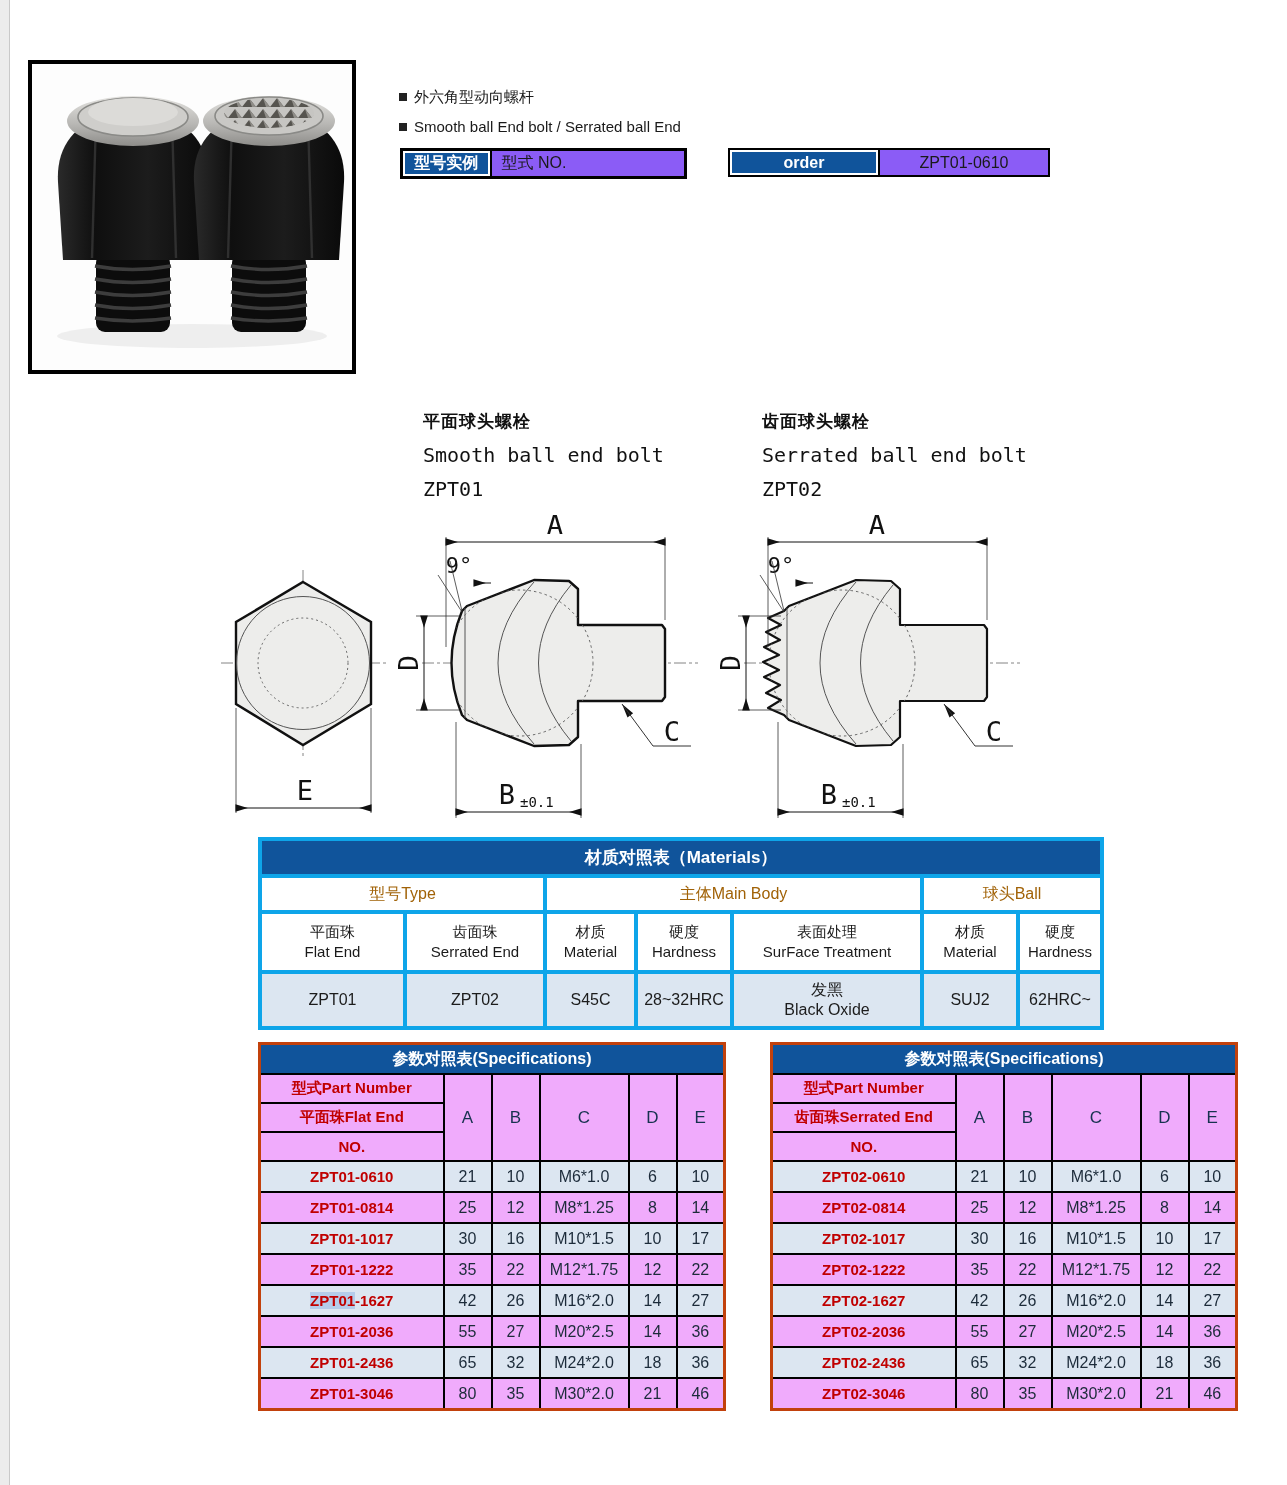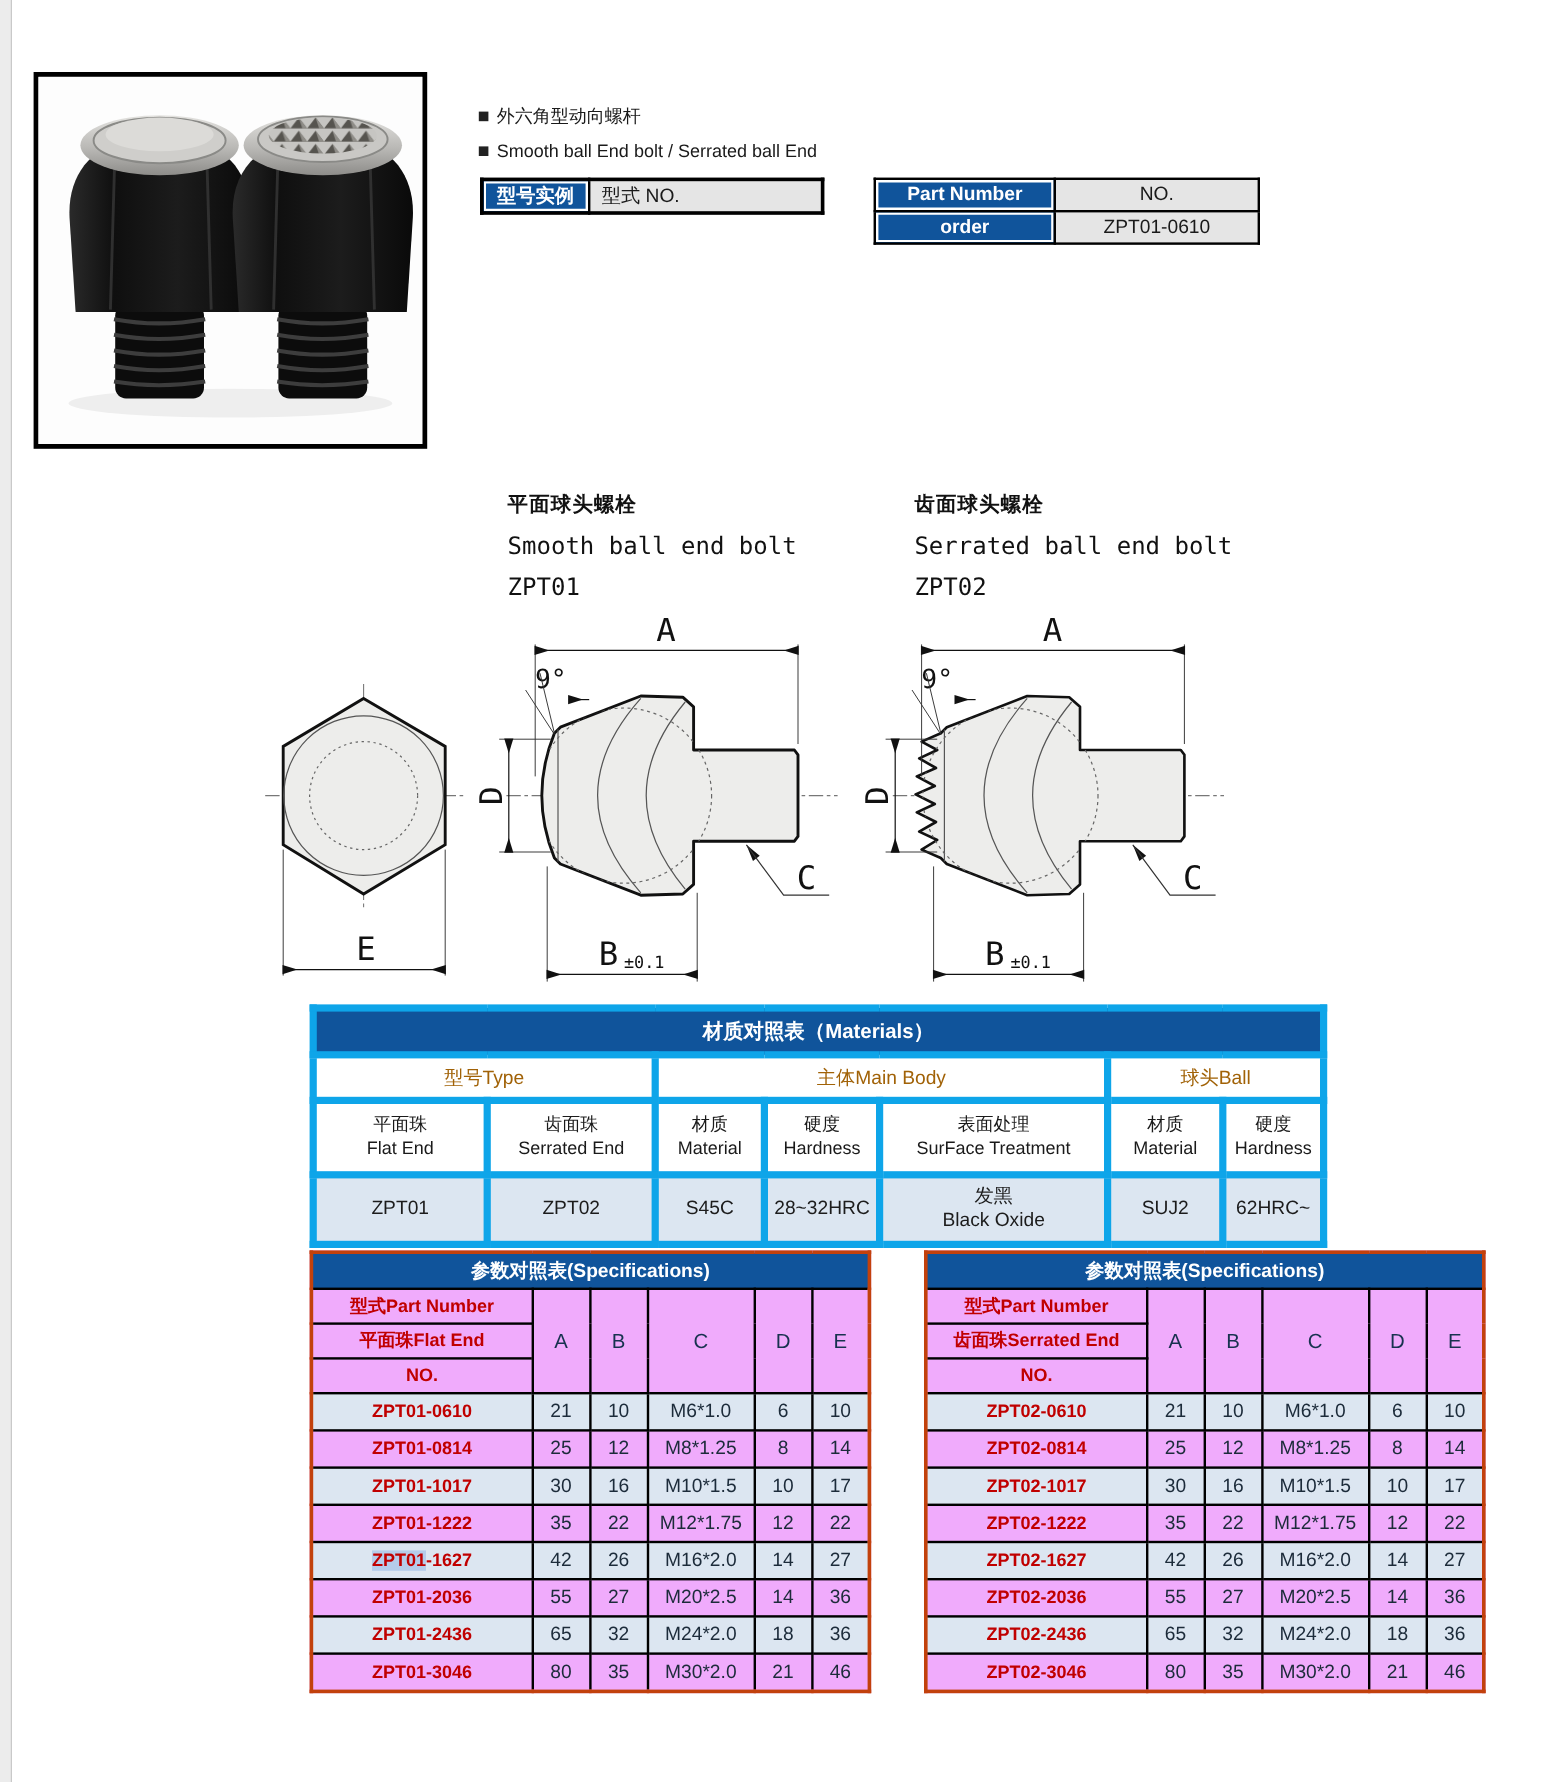--- a/index.html
+++ b/index.html
@@ -9,39 +9,39 @@
 
   
   #photo{position:absolute;left:28px;top:60px;width:320px;height:306px;border:4px solid #000;background:#fff;}
 
   
   .bullet{position:absolute;left:399px;font-size:15px;color:#1a1a1a;white-space:nowrap;}
   .bullet .sq{display:inline-block;width:8px;height:8px;background:#222;margin-right:7px;vertical-align:1px;}
 
   
   table{border-collapse:collapse;}
-  .ex-table{position:absolute;table-layout:fixed;background:#e5e5e5;}
+  .ex-table{position:absolute;table-layout:fixed;background:#8b5cf6;}
   .ex-table td{border:2px solid #000;font-size:16px;text-align:center;vertical-align:middle;padding:0 6px;height:25px;}
   .ex-table .blue{background:#10549b;color:#fff;font-weight:bold;border:2px solid #000;box-shadow:inset 0 0 0 2px #fff;}
   #ex-cn{left:400px;top:148px;width:287px;border:3px solid #000;}
   #ex-en{left:728px;top:148px;width:322px;border:2px solid #000;}
   .left-al{text-align:left !important;padding-left:10px !important;}
 
   
   .dwg-title{position:absolute;font-family:"DejaVu Sans Mono",monospace;line-height:34px;color:#111;}
   .dwg-title .cn{font-size:17px;font-weight:bold;letter-spacing:1px;}
   .dwg-title .en{font-size:20px;}
   .dwg-title .code{font-size:20px;}
 
   
   #drawings{position:absolute;left:210px;top:515px;}
 
   
   #materials{position:absolute;left:258px;top:837px;table-layout:fixed;border:3px solid #000;background:#fff;}
-  #materials th,#materials td{border:6px solid #0ea5e9;text-align:center;vertical-align:middle;font-weight:normal;}
+  #materials th,#materials td{border:4px solid #0ea5e9;text-align:center;vertical-align:middle;font-weight:normal;}
   #materials .title{background:#10549b;color:#fff;font-weight:bold;font-size:17px;height:31px;}
   #materials .grp{font-size:16px;height:30px;color:#a16207;}
   #materials .sub{font-size:15px;height:54px;line-height:20px;color:#1a1a1a;}
   #materials .data{height:50px;font-size:16px;background:#dce6f1;line-height:20px;color:#1c1c1c;}
 
   
   .spec{position:absolute;table-layout:fixed;border:3px solid #c2410c;background:#f0abfc;width:465px;}
   .spec th,.spec td{border:2px solid #000;text-align:center;vertical-align:middle;}
   .spec .title{background:#10549b;color:#fff;font-weight:bold;font-size:16px;height:26px;border-bottom:2px solid #000;}
   .spec thead .hdr{color:#c00000;font-weight:bold;font-size:15px;height:25px;}
@@ -134,24 +134,20 @@
       <td class="left-al">型式  NO.</td>
     </tr>
   </tbody>
     </table>
   <table class="ex-table" id="ex-en">
     <colgroup>
         <col style="width:150px">
         <col>
       </colgroup>
     <tbody>
-        <tr>
-      <td class="blue">Part Number</td>
-      <td>NO.</td>
-    </tr>
     <tr>
       <td class="blue">order</td>
       <td>ZPT01-0610</td>
     </tr>
   </tbody>
     </table>
 
   <div class="dwg-title" style="left:423px;top:404px;">
     <div class="cn">平面球头螺栓</div>
     <div class="en">Smooth ball end bolt</div>

